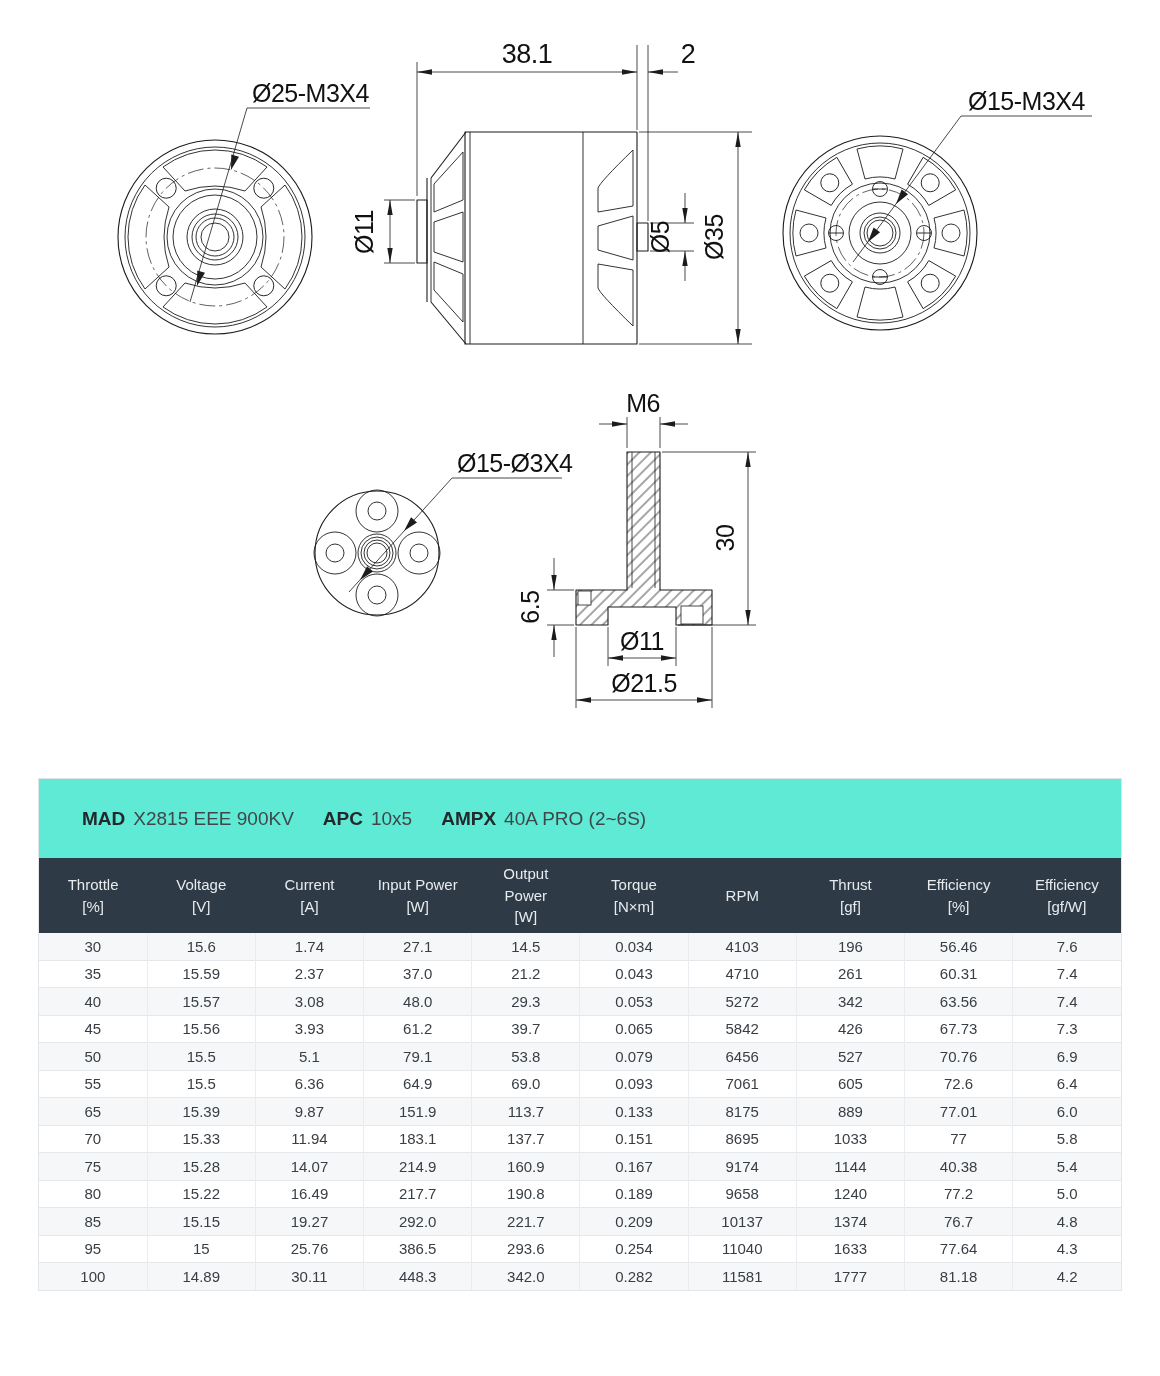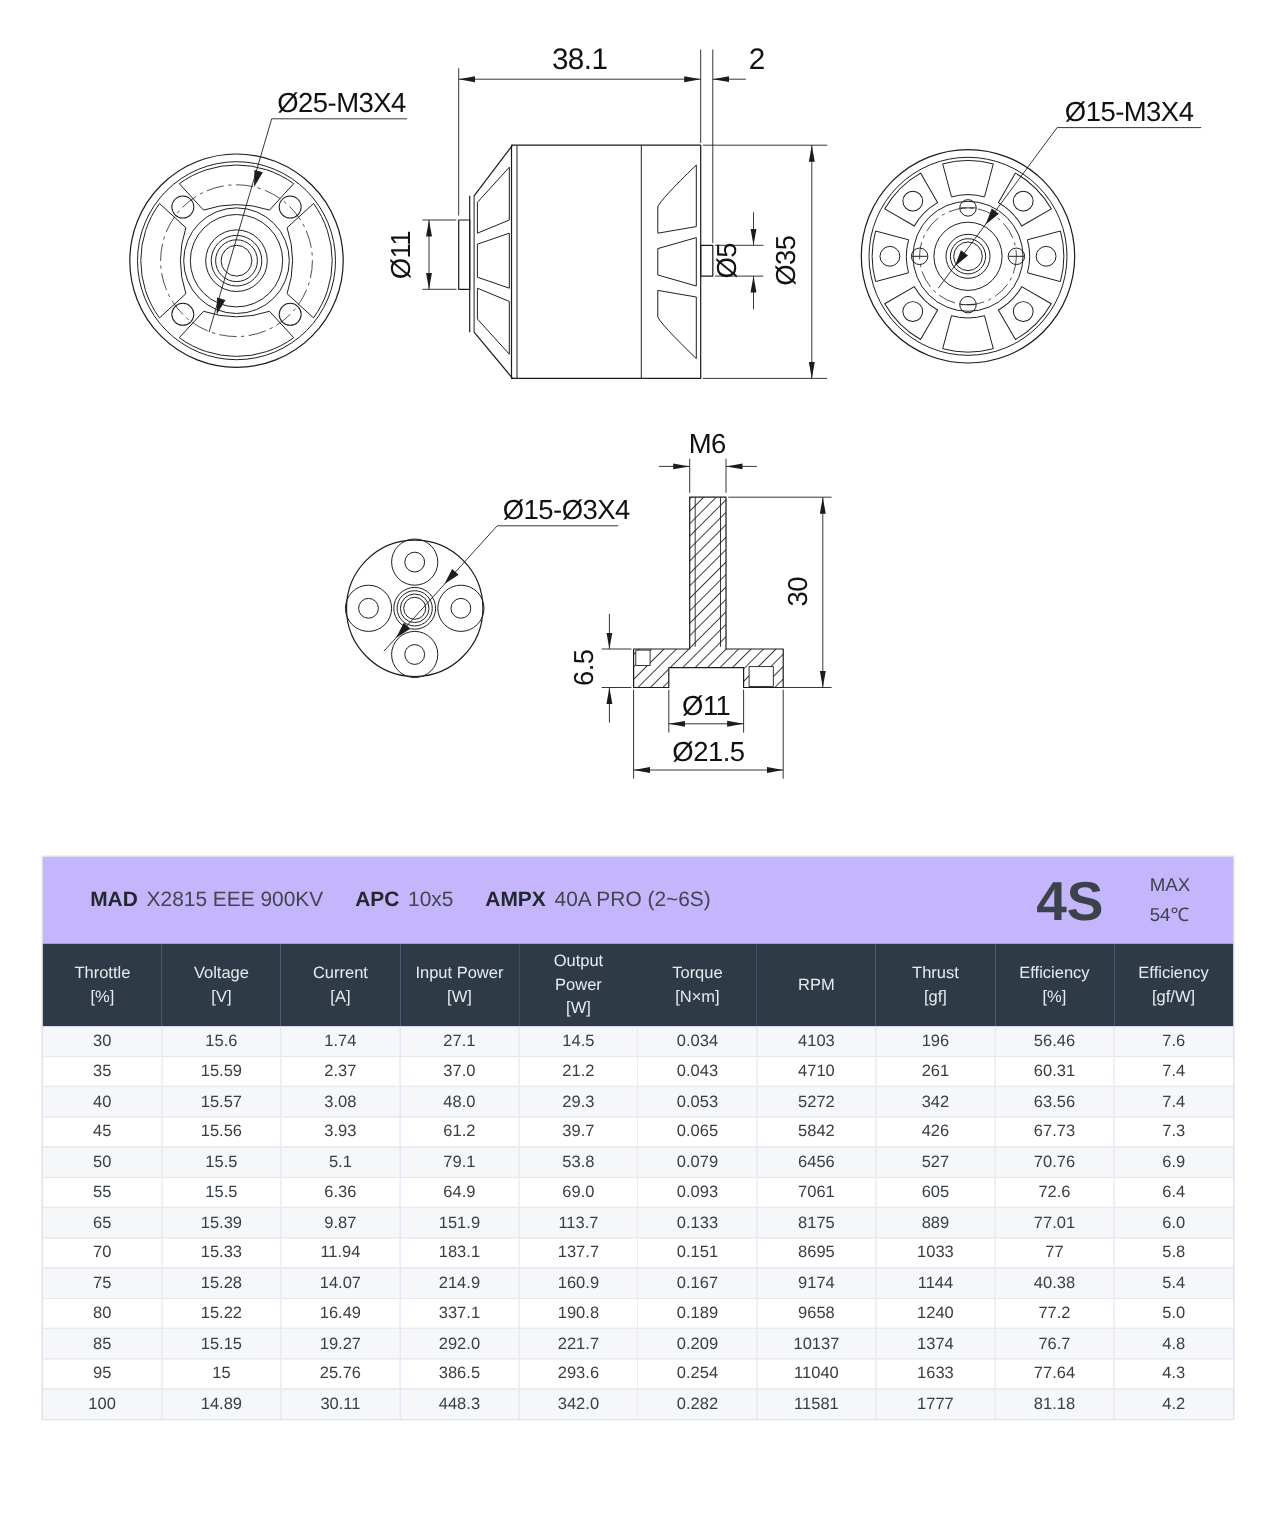--- a/index.html
+++ b/index.html
@@ -11,21 +11,21 @@
   svg .detail{fill:none;stroke:#1c1c1c;stroke-width:0.9;stroke-linejoin:round;}
   svg .thin{fill:none;stroke:#1c1c1c;stroke-width:0.8;}
   svg .cline{fill:none;stroke:#1c1c1c;stroke-width:0.7;stroke-dasharray:16 4 3 4;}
   svg .arrowhead{fill:#1c1c1c;stroke:none;}
   svg .dtxt{font-family:"Liberation Sans",sans-serif;font-size:25px;letter-spacing:-0.5px;fill:#111;}
   svg .dtxt-big{font-family:"Liberation Sans",sans-serif;font-size:27px;letter-spacing:-0.5px;fill:#111;}
   svg .white{fill:#ffffff;stroke:#1c1c1c;stroke-width:0.8;}
 
   
   .card{position:absolute;left:38px;top:778px;width:1084px;box-sizing:border-box;
-        border:1px solid #e2e5e9;background:#c4b5fd;}
+        border:1px solid #e2e5e9;background:#5eead4;}
   .card-title{height:79px;display:flex;align-items:center;justify-content:space-between;
               padding:0 39px 0 43px;}
   .title-left{display:flex;align-items:baseline;font-size:19px;color:#40464c;white-space:nowrap;}
   .title-left .grp{margin-right:29px;}
   .title-left .b{font-weight:700;color:#23282d;margin-right:8px;}
   .title-right{display:flex;align-items:center;}
   .battery-cell{font-size:50px;font-weight:600;color:#3b4249;line-height:1;}
   .max-block{margin-left:42px;font-size:17px;color:#3d434a;line-height:1.55;text-align:left;}
 
   table.spec{width:100%;border-collapse:collapse;table-layout:fixed;}
@@ -238,27 +238,20 @@
       <span class="grp">
         <span class="b">MAD</span><span>X2815 EEE 900KV</span>
       </span>
       <span class="grp">
         <span class="b">APC</span><span>10x5</span>
       </span>
       <span class="grp">
         <span class="b">AMPX</span><span>40A PRO (2~6S)</span>
       </span>
     </div>
-    <div class="title-right">
-      <span class="battery-cell">4S</span>
-      <div class="max-block">
-        <div>MAX</div>
-        <div>54℃</div>
-      </div>
-    </div>
   </div>
   <table class="spec">
     <thead>
       <tr>
           <th>
             <div class="cl">Throttle</div>
             <div class="cu">[%]</div>
           </th>
           <th>
             <div class="cl">Voltage</div>
@@ -403,21 +396,21 @@
           <td>0.167</td>
           <td>9174</td>
           <td>1144</td>
           <td>40.38</td>
           <td>5.4</td>
         </tr>
         <tr>
           <td>80</td>
           <td>15.22</td>
           <td>16.49</td>
-          <td>337.1</td>
+          <td>217.7</td>
           <td>190.8</td>
           <td>0.189</td>
           <td>9658</td>
           <td>1240</td>
           <td>77.2</td>
           <td>5.0</td>
         </tr>
         <tr>
           <td>85</td>
           <td>15.15</td>

